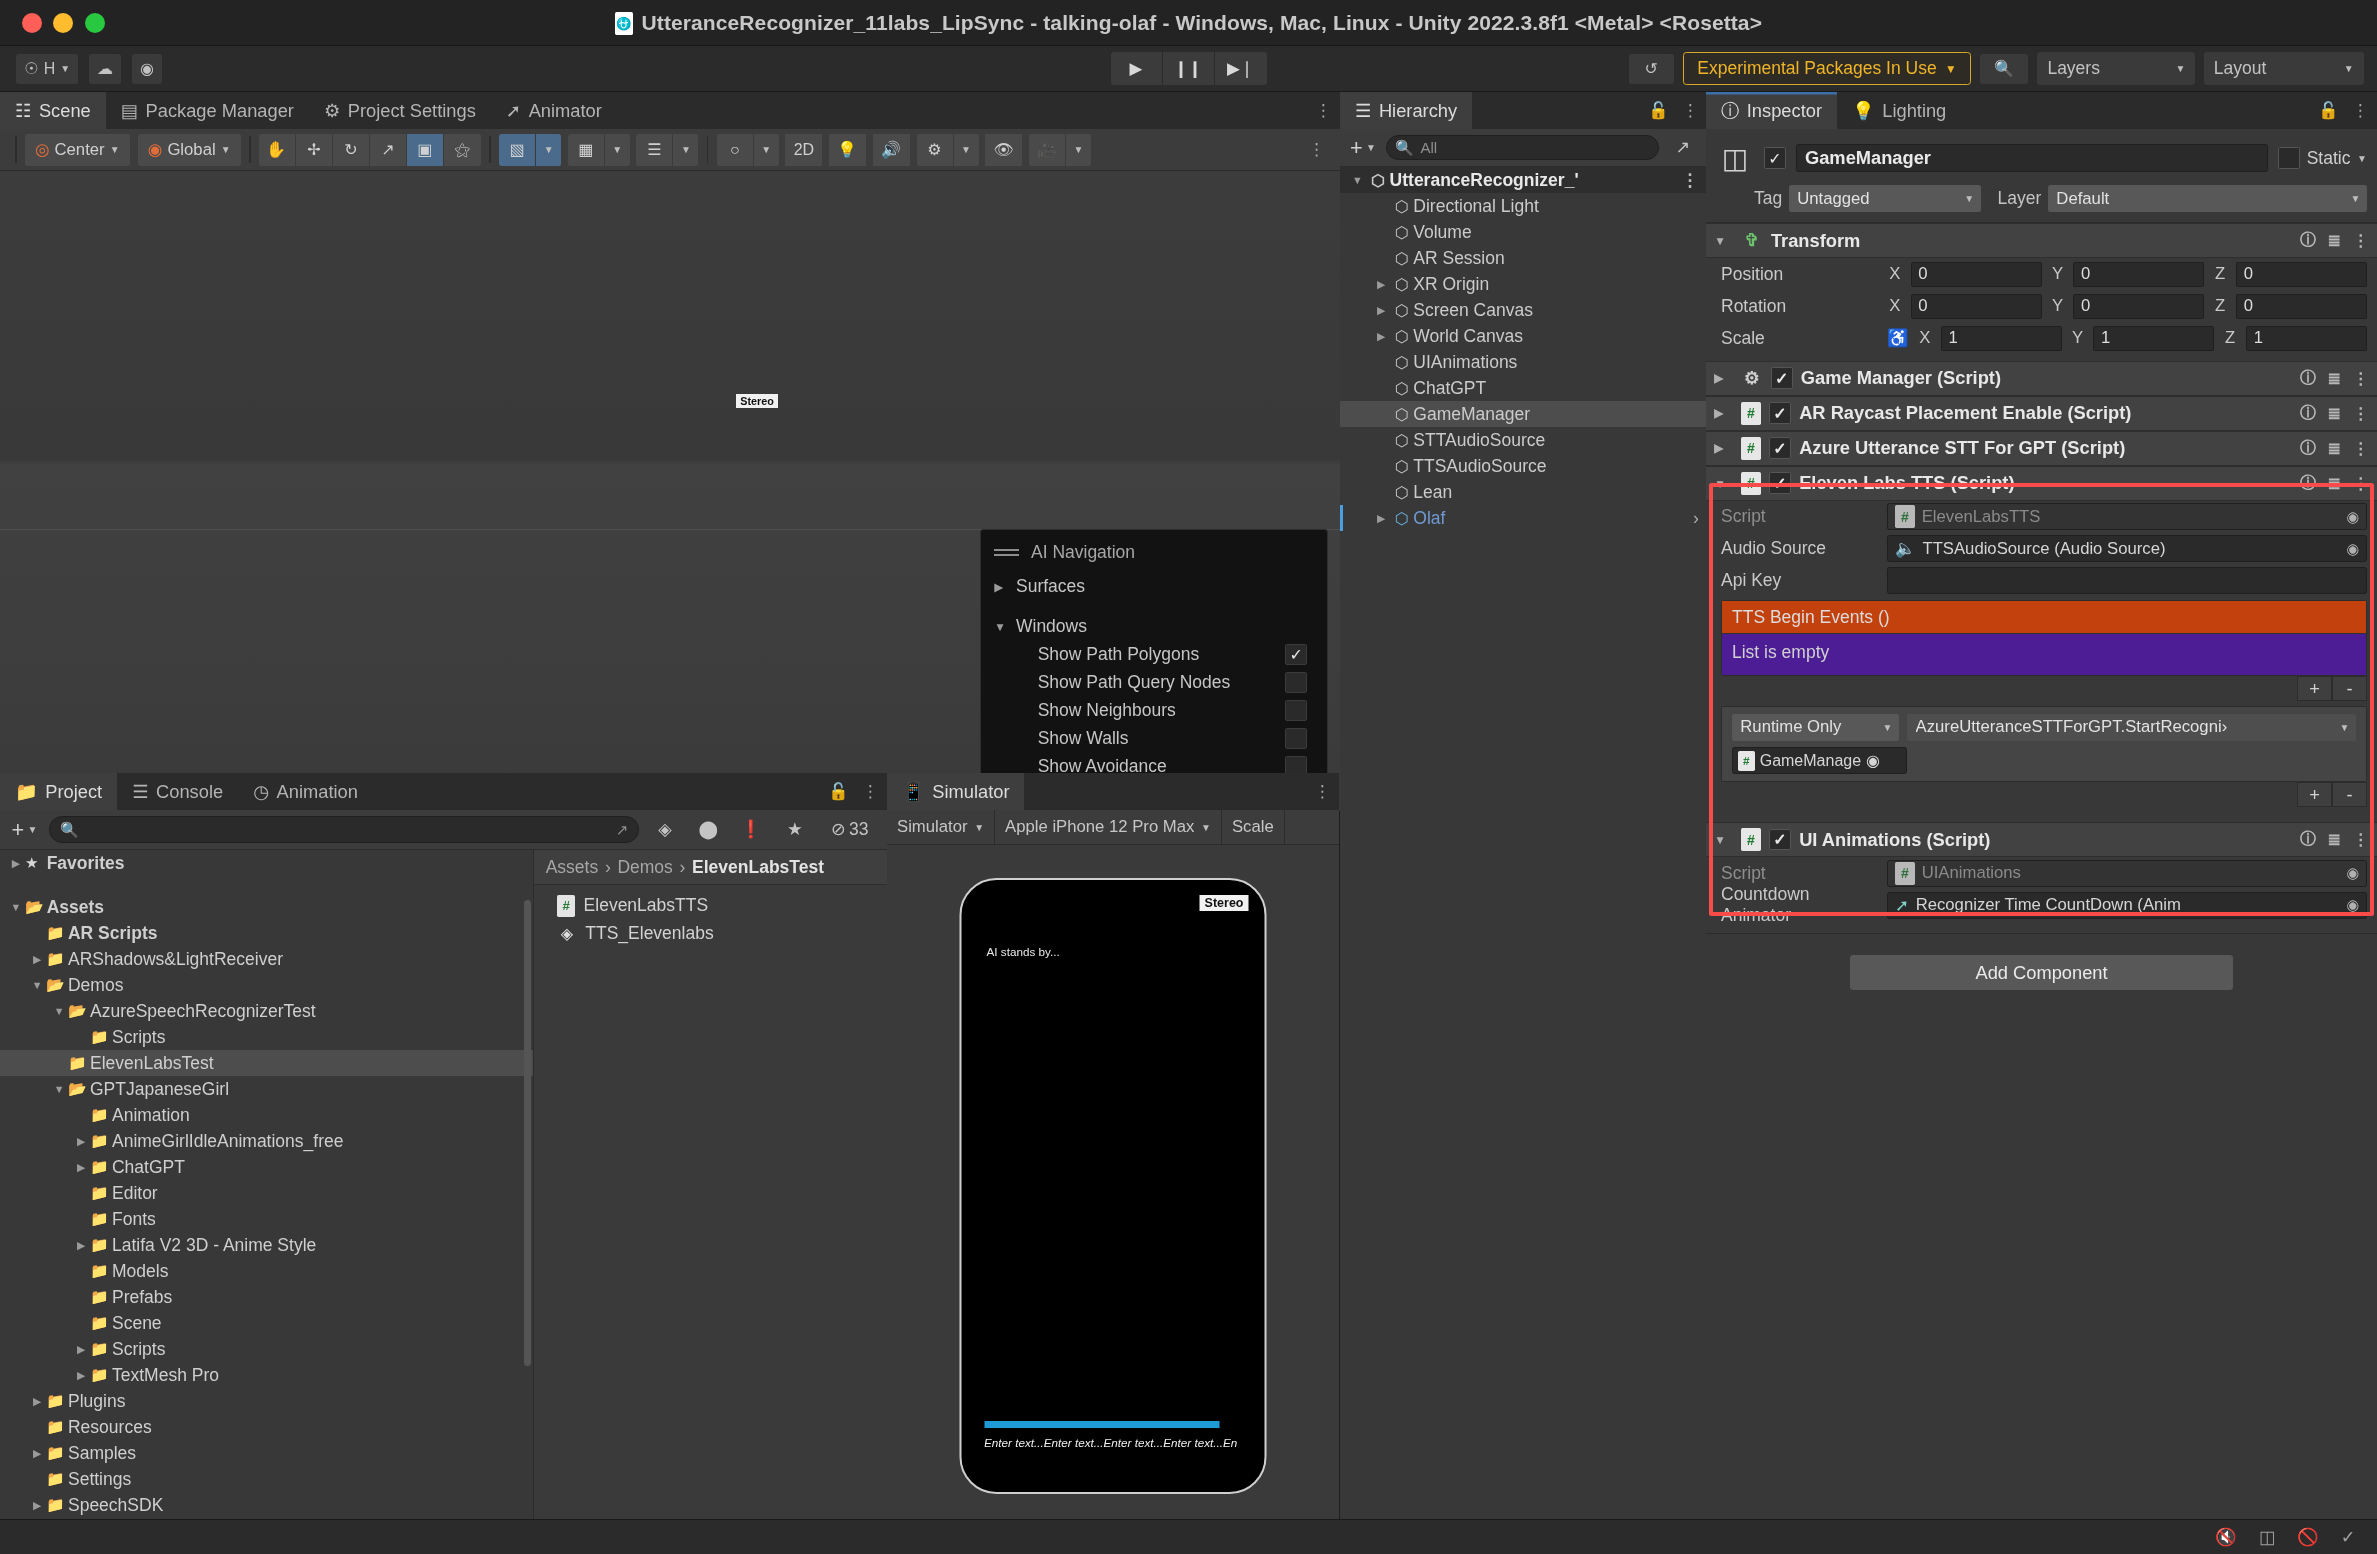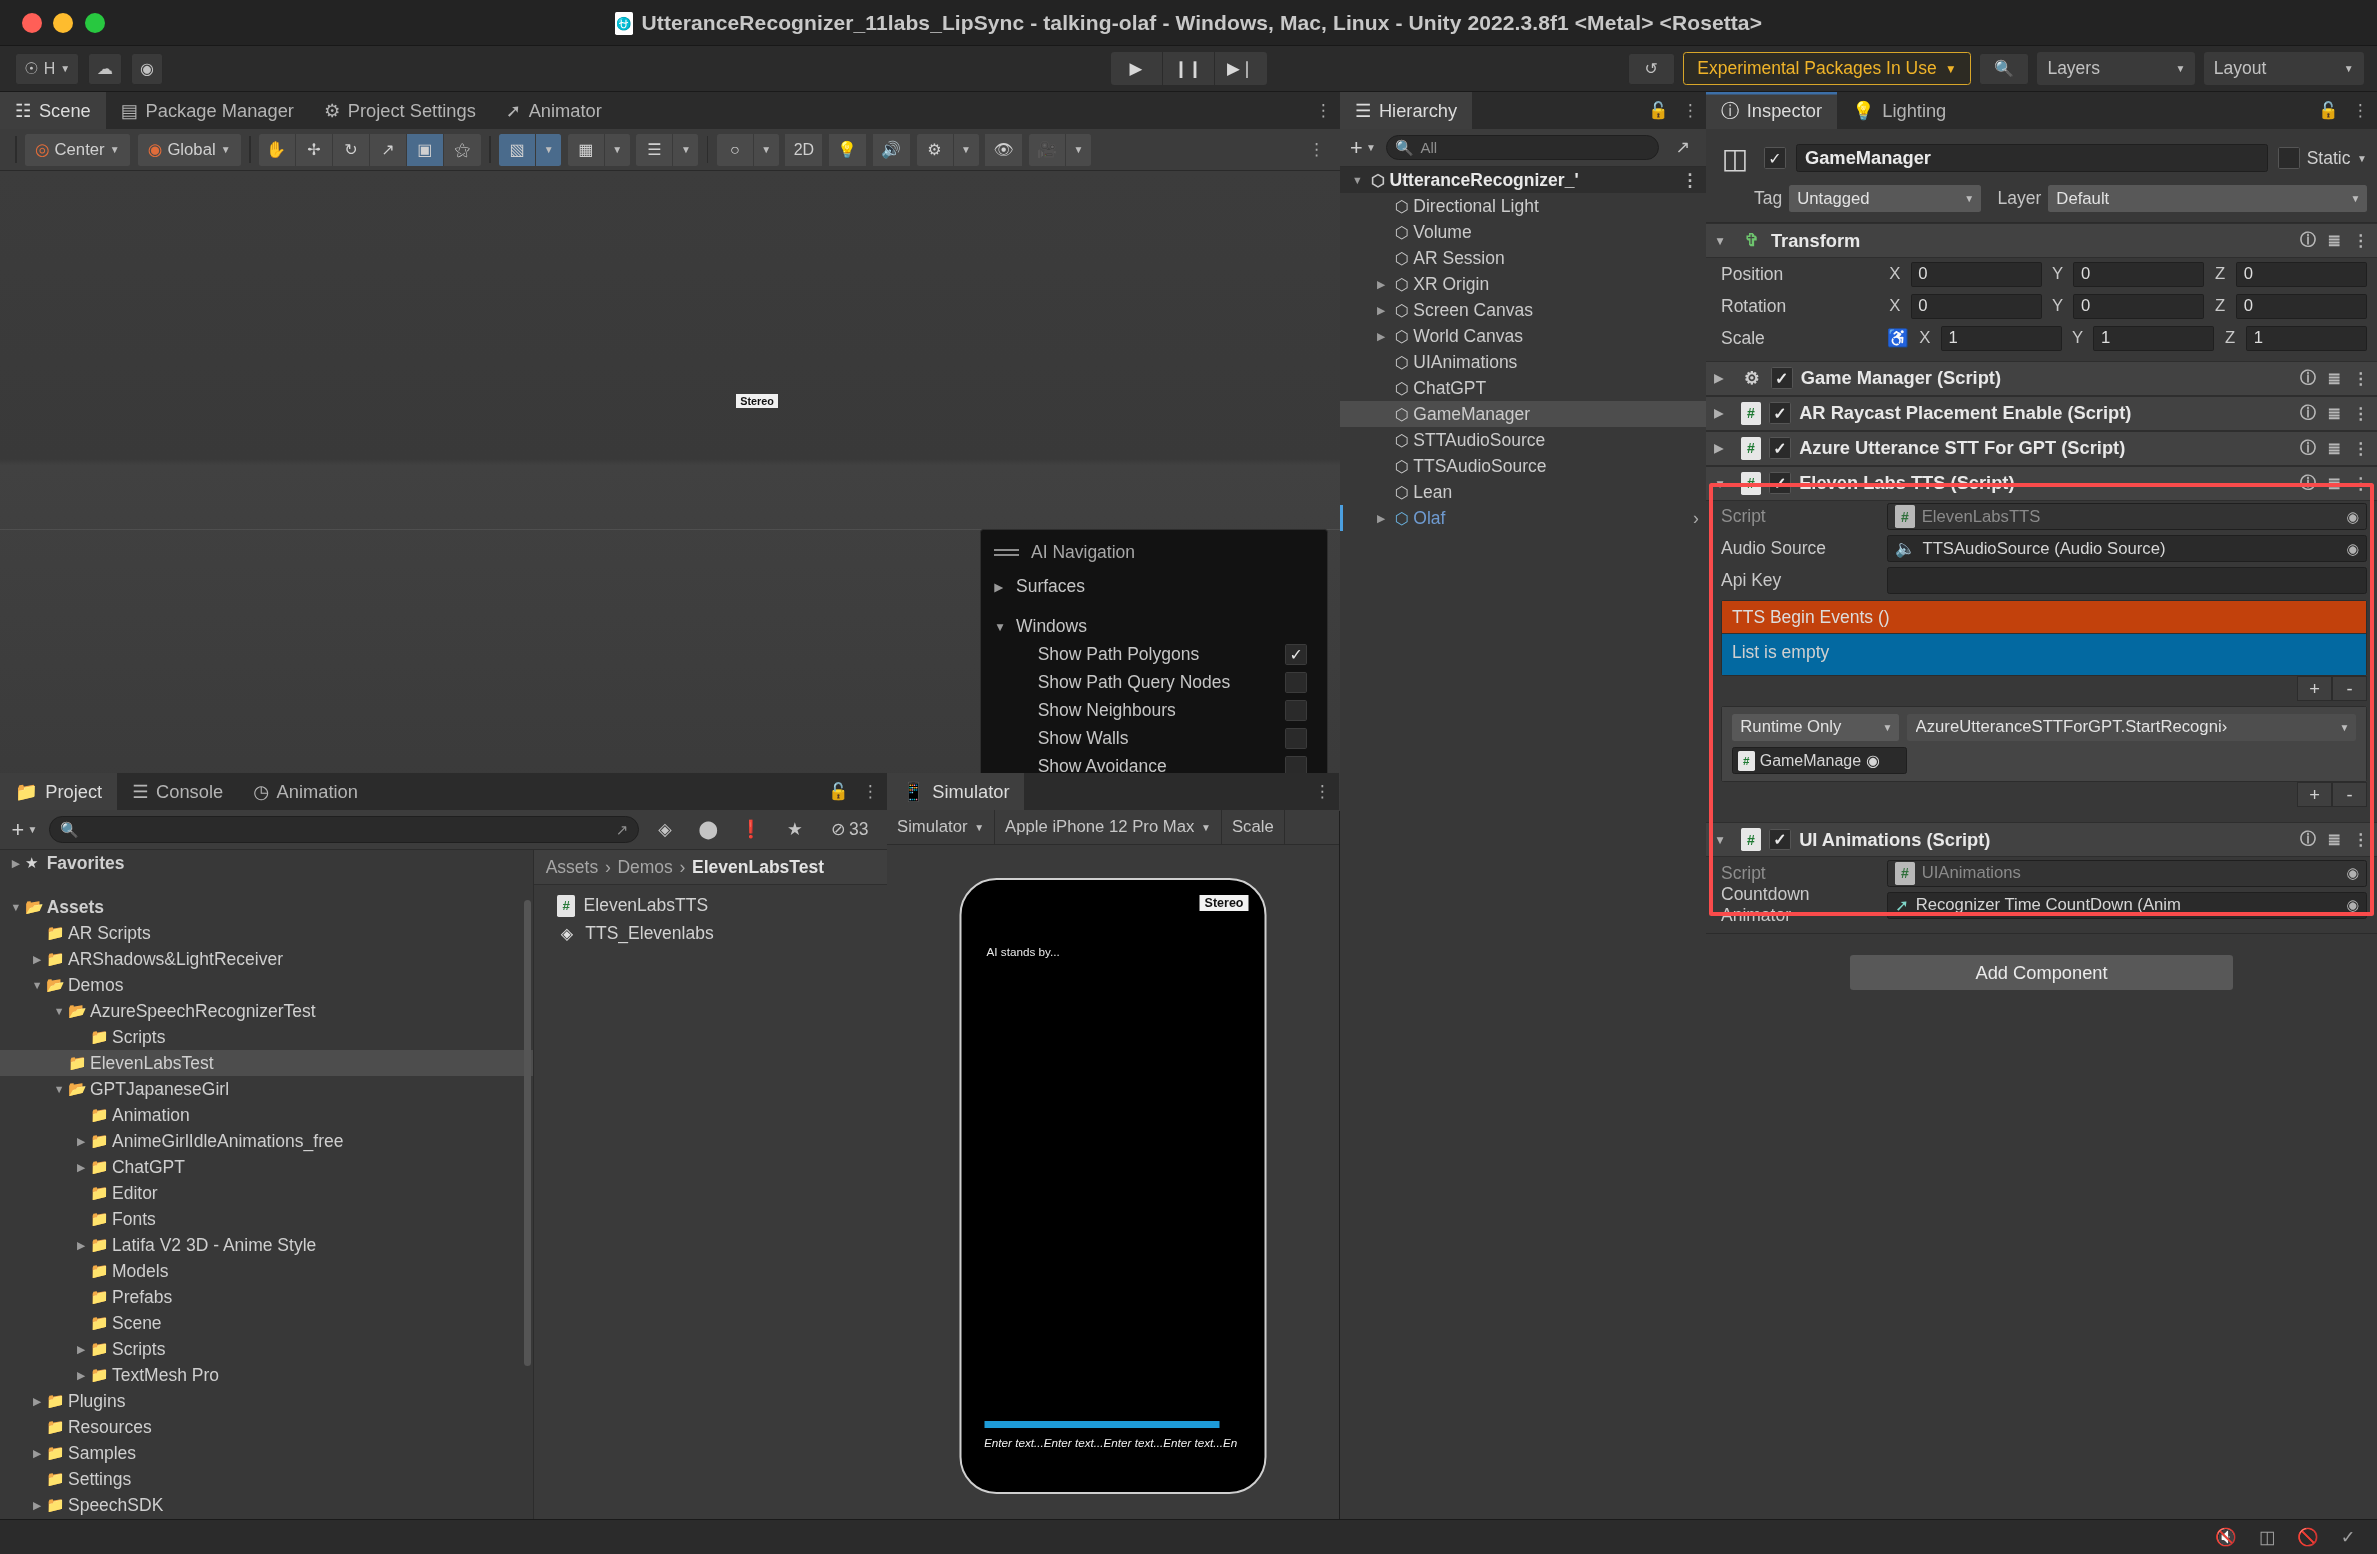--- a/index.html
+++ b/index.html
@@ -305,21 +305,21 @@
     display: flex; align-items: center; padding: 0 6.7px; font-size: 16.7px; color: #dedede;
   }
   .axis { color: #c9c9c9; font-size: 16.7px; width: 15px; text-align: center; }
 
   .red-box {
     position: absolute; left: 1709px; top: 483px; width: 665px; height: 433px;
     border: 4.2px solid #fa4b4b; border-radius: 2.5px; pointer-events: none; z-index: 5;
   }
   .event-block { background: #3a3a3a; margin: 3.3px 10px 0 15px; border: 0.8px solid #2c2c2c; border-radius: 2.5px; }
   .event-title { height: 32px; display: flex; align-items: center; padding: 0 10px; font-size: 17.5px; color: #dcdcdc; background: #c2410c; }
-  .event-body { min-height: 42px; background: #0369a1; border-top: 0.8px solid #303030; padding: 8.3px 10px; font-size: 17.5px; color: #d0d0d0; }
+  .event-body { min-height: 42px; background: #4c1d95; border-top: 0.8px solid #303030; padding: 8.3px 10px; font-size: 17.5px; color: #d0d0d0; }
   .event-toolrow { display: flex; justify-content: flex-end; gap: 0; margin: 0 10px 5px 15px; }
   .pm-btn { width: 35px; height: 25px; background: #3f3f3f; border: 0.8px solid #2c2c2c; display:flex; align-items:center; justify-content:center; color:#d0d0d0; font-size: 18.3px; }
   .ev-entry { padding: 6.7px 10px; background: #454545; }
   .ev-line1 { display: flex; gap: 8.3px; align-items: center; }
   .ev-line2 { display: flex; gap: 8.3px; align-items: center; margin-top: 6.7px; }
   .ev-dd {
     height: 27px; background: #585858; border-radius: 2.5px; display: flex; align-items: center;
     justify-content: space-between; padding: 0 6.7px 0 8.3px; font-size: 16.7px; color: #e2e2e2;
   }
   .ev-objmini {
@@ -604,21 +604,21 @@
           </div>
           <div style="height: 18.3px;"></div>
           <div class="tree-row">
             <span class="tw" style="margin-left: 6.7px;">▼</span>
             <span class="folder-ico">📂</span>
             <span style="font-weight: bold;">Assets</span>
           </div>
           <div class="tree-row">
             <span class="tw" style="margin-left: 28px;"></span>
             <span class="folder-ico">📁</span>
-            <span style="font-weight: normal;">AR Scripts</span>
+            <span style="font-weight: bold;">AR Scripts</span>
           </div>
           <div class="tree-row">
             <span class="tw" style="margin-left: 28px;">▶</span>
             <span class="folder-ico">📁</span>
             <span style="font-weight: normal;">ARShadows&amp;LightReceiver</span>
           </div>
           <div class="tree-row">
             <span class="tw" style="margin-left: 28px;">▼</span>
             <span class="folder-ico">📂</span>
             <span style="font-weight: normal;">Demos</span>

